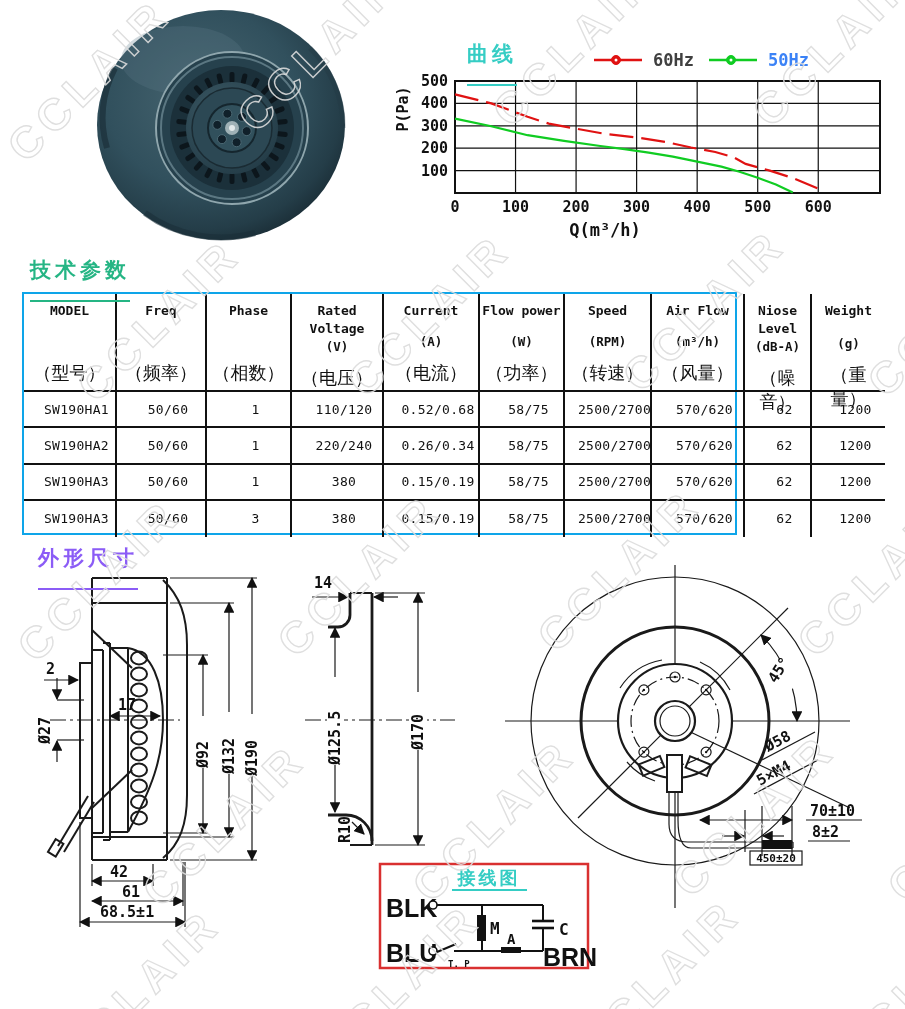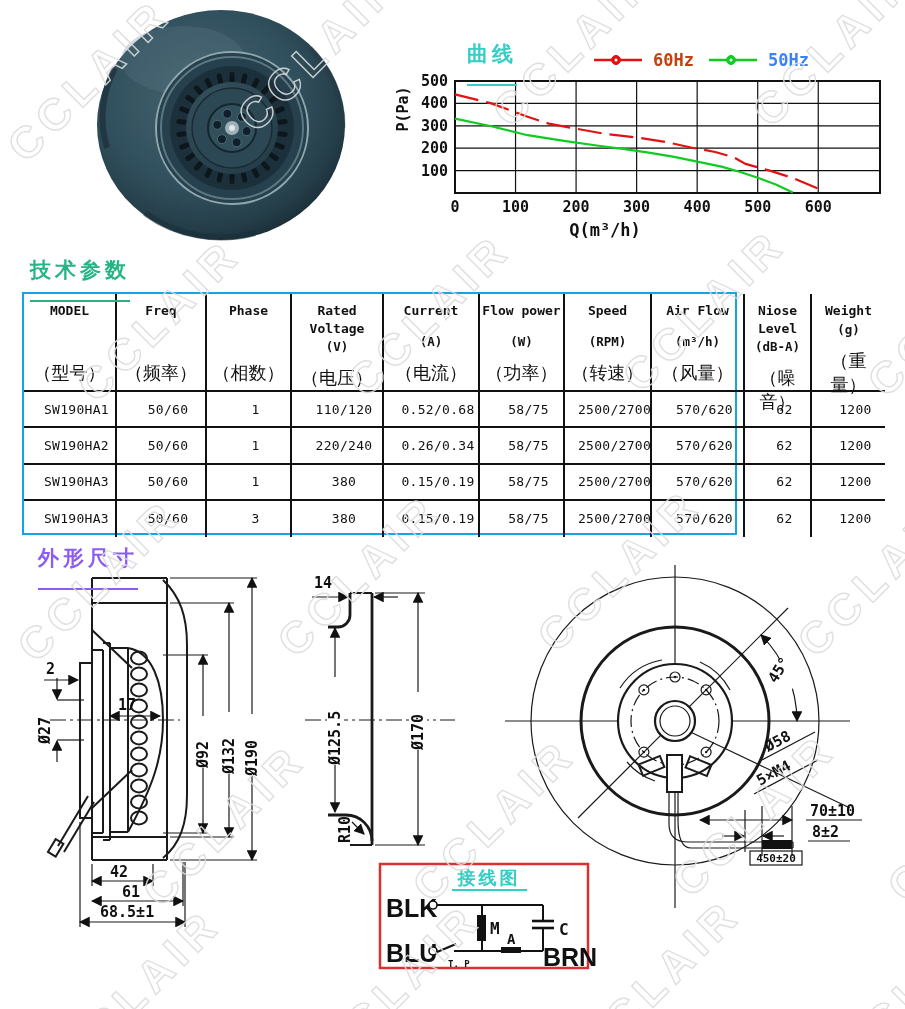--- a/index.html
+++ b/index.html
@@ -26,21 +26,21 @@
                font-family:"DejaVu Sans Mono",monospace;font-weight:bold;font-size:17px;}
   #legend-60{left:592px;top:50px;} #legend-50{left:707px;top:50px;}
   
   #spec-table{position:absolute;left:22px;top:292px;width:715px;height:243px;z-index:1;
       display:grid;grid-template-columns:93px 90px 85px 92px 96px 85px 87px 93px 67px 73px;
       grid-template-rows:98px repeat(4,36.25px);
       border:2px solid #0ea5e9;box-sizing:border-box;background:#fff;}
   .t-row{display:contents;}
   .h-cell,.t-cell{border-right:2px solid #111;border-bottom:2px solid #111;box-sizing:border-box;
       display:flex;align-items:center;justify-content:center;text-align:center;background:transparent;padding-left:14px;}
-  .t-row .h-cell:last-child,.t-row .t-cell:last-child{border-right:none;}
+  .t-row .h-cell:last-child,.t-row .t-cell:last-child{border-right:none;gap:14px;}
   #spec-body .t-row:last-child .t-cell{border-bottom:none;}
   .h-cell{flex-direction:column;justify-content:space-between;padding:8px 1px 5px 1px;}
   .h-name{font-weight:bold;font-size:13px;font-family:"DejaVu Sans Mono",monospace;line-height:1.35;}
   .h-unit{font-weight:bold;font-size:12.5px;font-family:"DejaVu Sans Mono",monospace;min-height:15px;}
   .h-cn{font-size:18px;font-family:"DejaVu Sans",sans-serif;margin-top:11px;}
   .t-cell{font-family:"DejaVu Sans Mono",monospace;font-size:13px;letter-spacing:.3px;}
   
   #drawings{position:absolute;left:0;top:540px;z-index:1;}
   .thin{stroke:#1a1a1a;stroke-width:1.2;fill:none;}
   .med{stroke:#1a1a1a;stroke-width:2;fill:none;}
@@ -157,21 +157,21 @@
         <text x="50" y="83.4" class="tick" text-anchor="end">400</text>
         <line x1="57" y1="56" x2="482" y2="56" class="grid"></line>
         <text x="50" y="61" class="tick" text-anchor="end">500</text>
         <rect x="57" y="56" width="425" height="112" class="frame"></rect>
         <polyline points="57.0,69.4 93.3,78.4 129.6,91.8 150.8,98.6 178.1,103.7 208.4,109.1 238.6,112.4 268.9,117.2 293.1,122.5 317.3,127.0 335.5,132.2 347.6,138.9 371.8,145.6 396.0,153.4 426.3,166.2" fill="none" stroke="#e01212" stroke-width="2.2" stroke-dasharray="24 8"></polyline>
         <polyline points="57.0,93.6 93.3,101.2 129.6,110.2 166.0,115.8 202.3,121.0 226.5,124.1 250.7,127.7 274.9,131.7 299.2,136.6 323.4,141.6 341.5,146.7 359.7,152.8 377.9,159.5 394.8,167.6" fill="none" stroke="#10cc22" stroke-width="2.2" stroke-dasharray="none"></polyline>
       </svg>
   </div>
   <div id="ylabel">P(Pa)</div>
   <div id="xlabel">Q(m³/h)</div>
-  <div id="legend-60" class="legend-item" style="color: #c2410c;">
+  <div id="legend-60" class="legend-item" style="color: #404040;">
     <svg width="52" height="12">
       <line x1="2" y1="6" x2="50" y2="6" stroke-width="2.5" stroke="#e01212"></line>
         <circle cx="24" cy="6" r="4.5" fill="#e01212" stroke="#e01212"></circle>
         <circle cx="24" cy="6" r="1.5" fill="#fff" stroke="none"></circle>
     </svg>
     <span>60Hz</span>
   </div>
   <div id="legend-50" class="legend-item" style="color: #3b82f6;">
     <svg width="52" height="12">
       <line x1="2" y1="6" x2="50" y2="6" stroke-width="2.5" stroke="#10cc22"></line>

